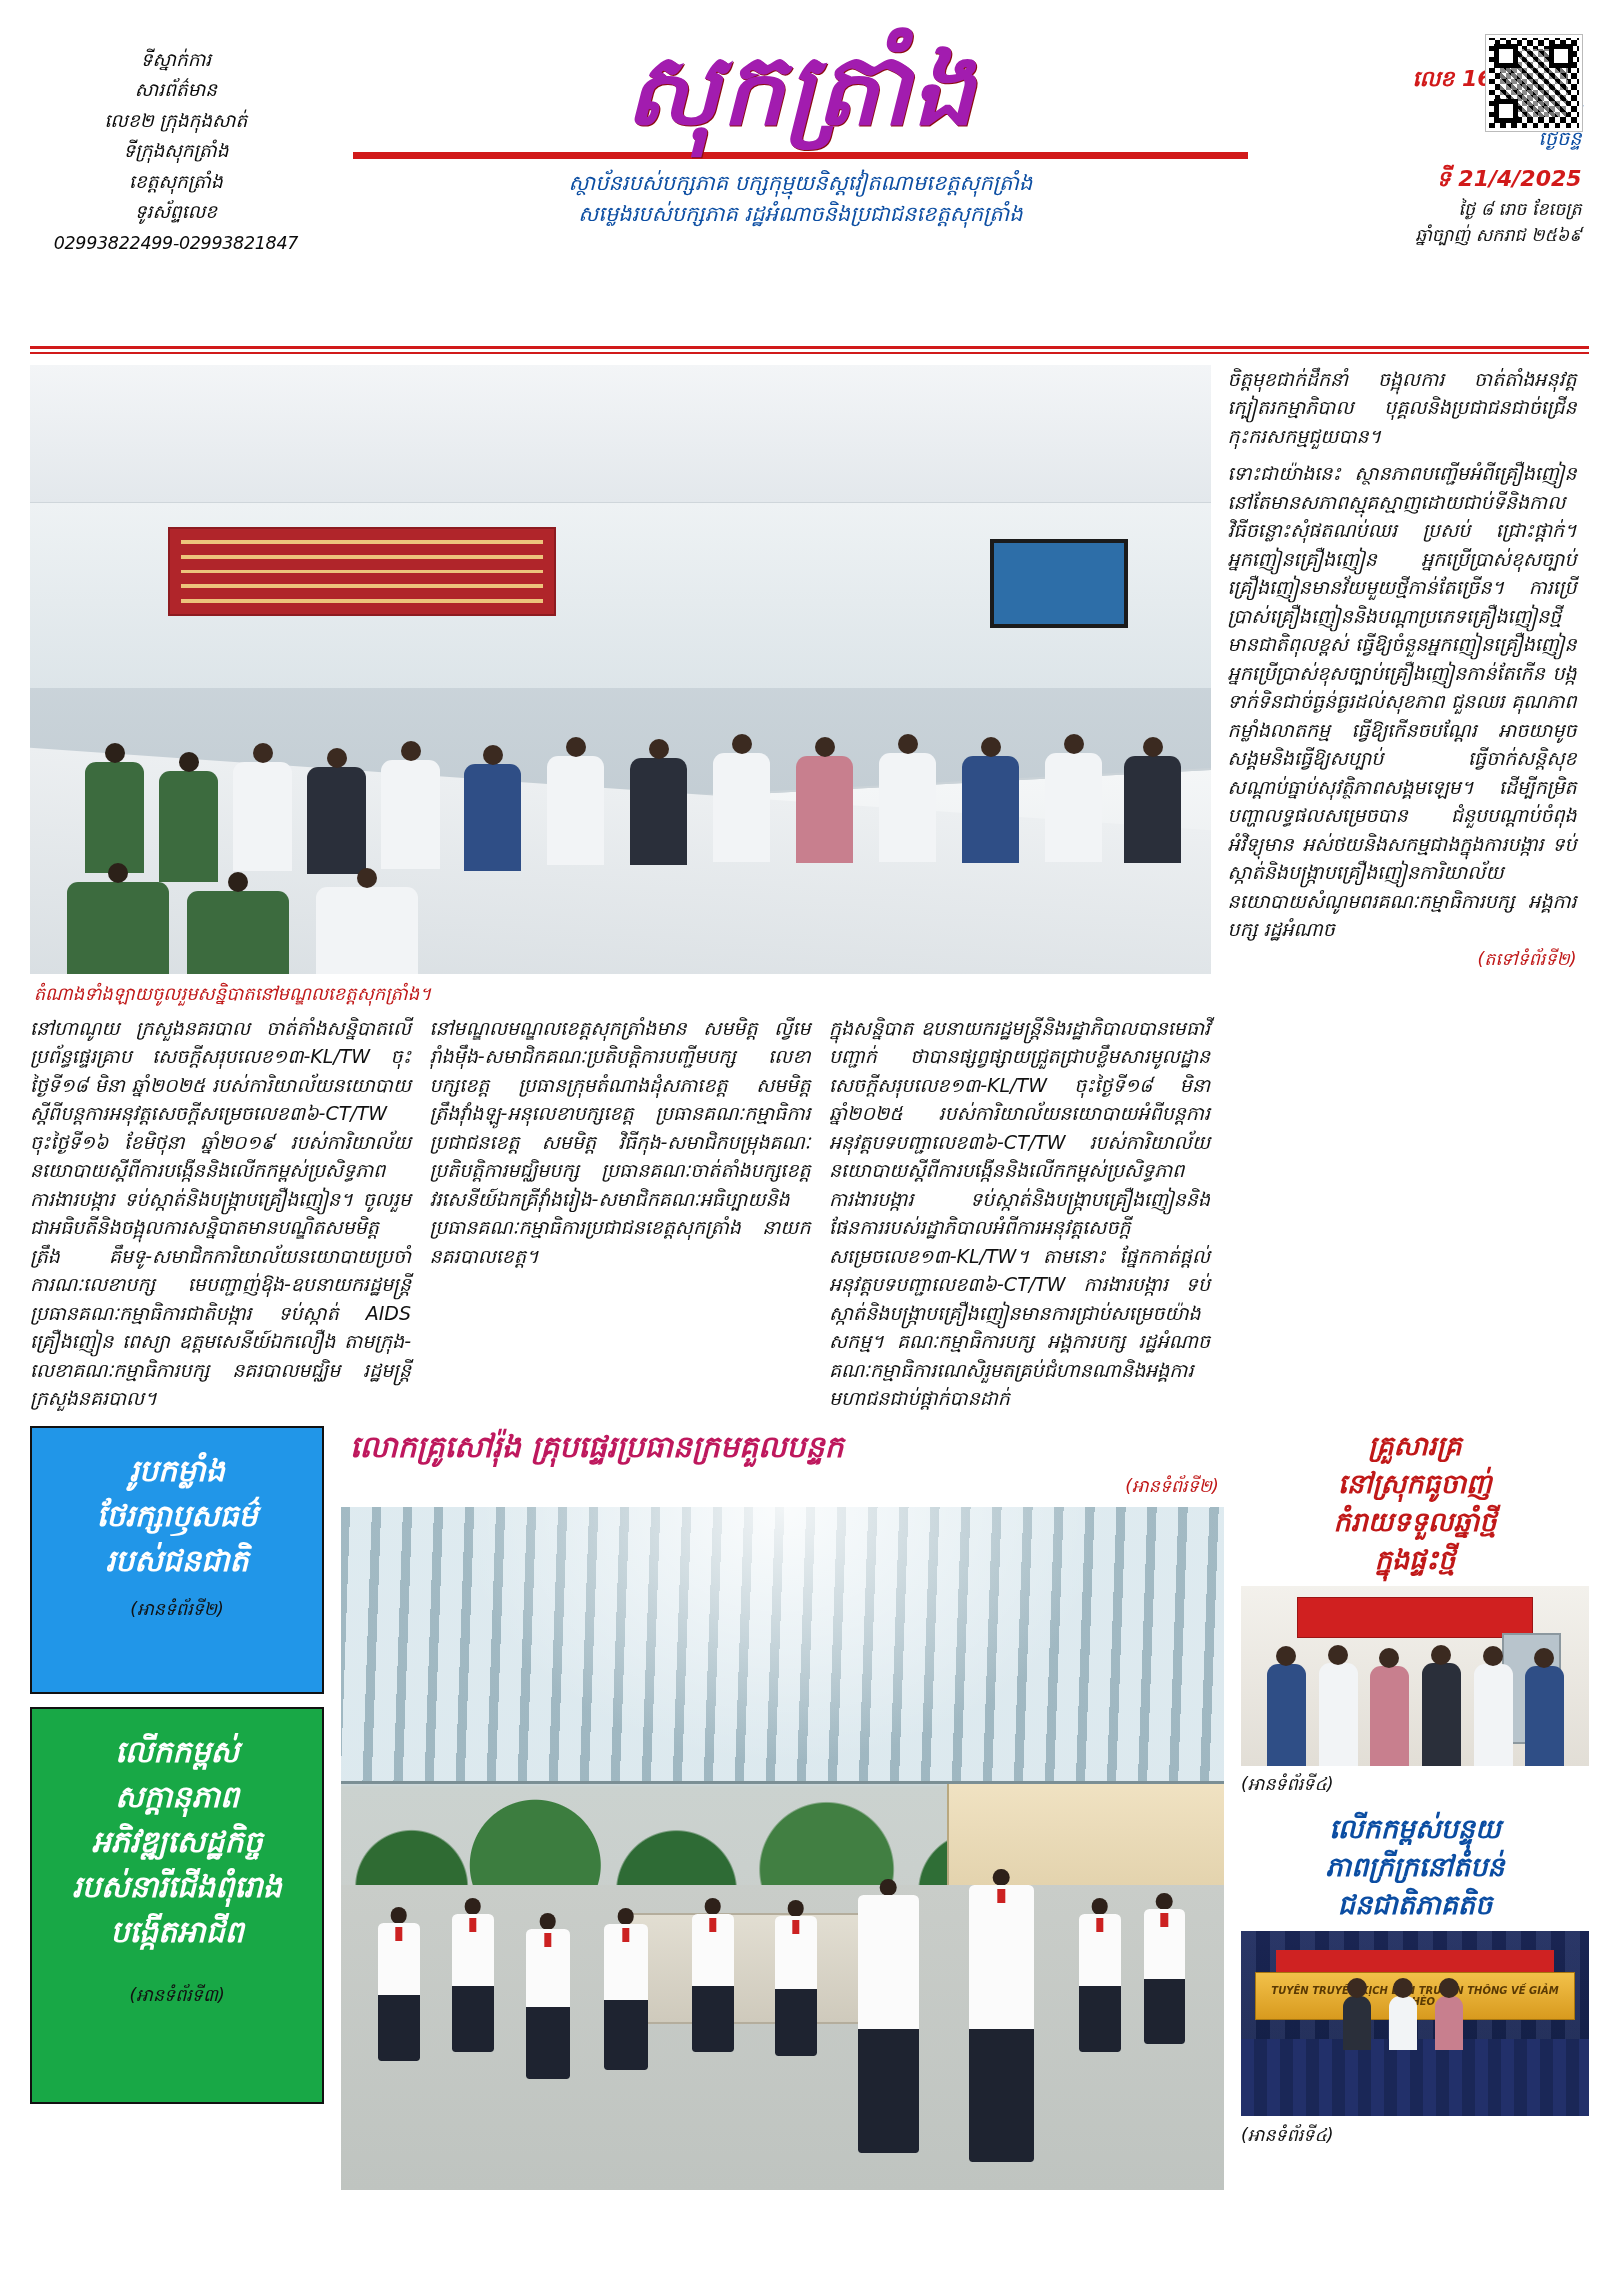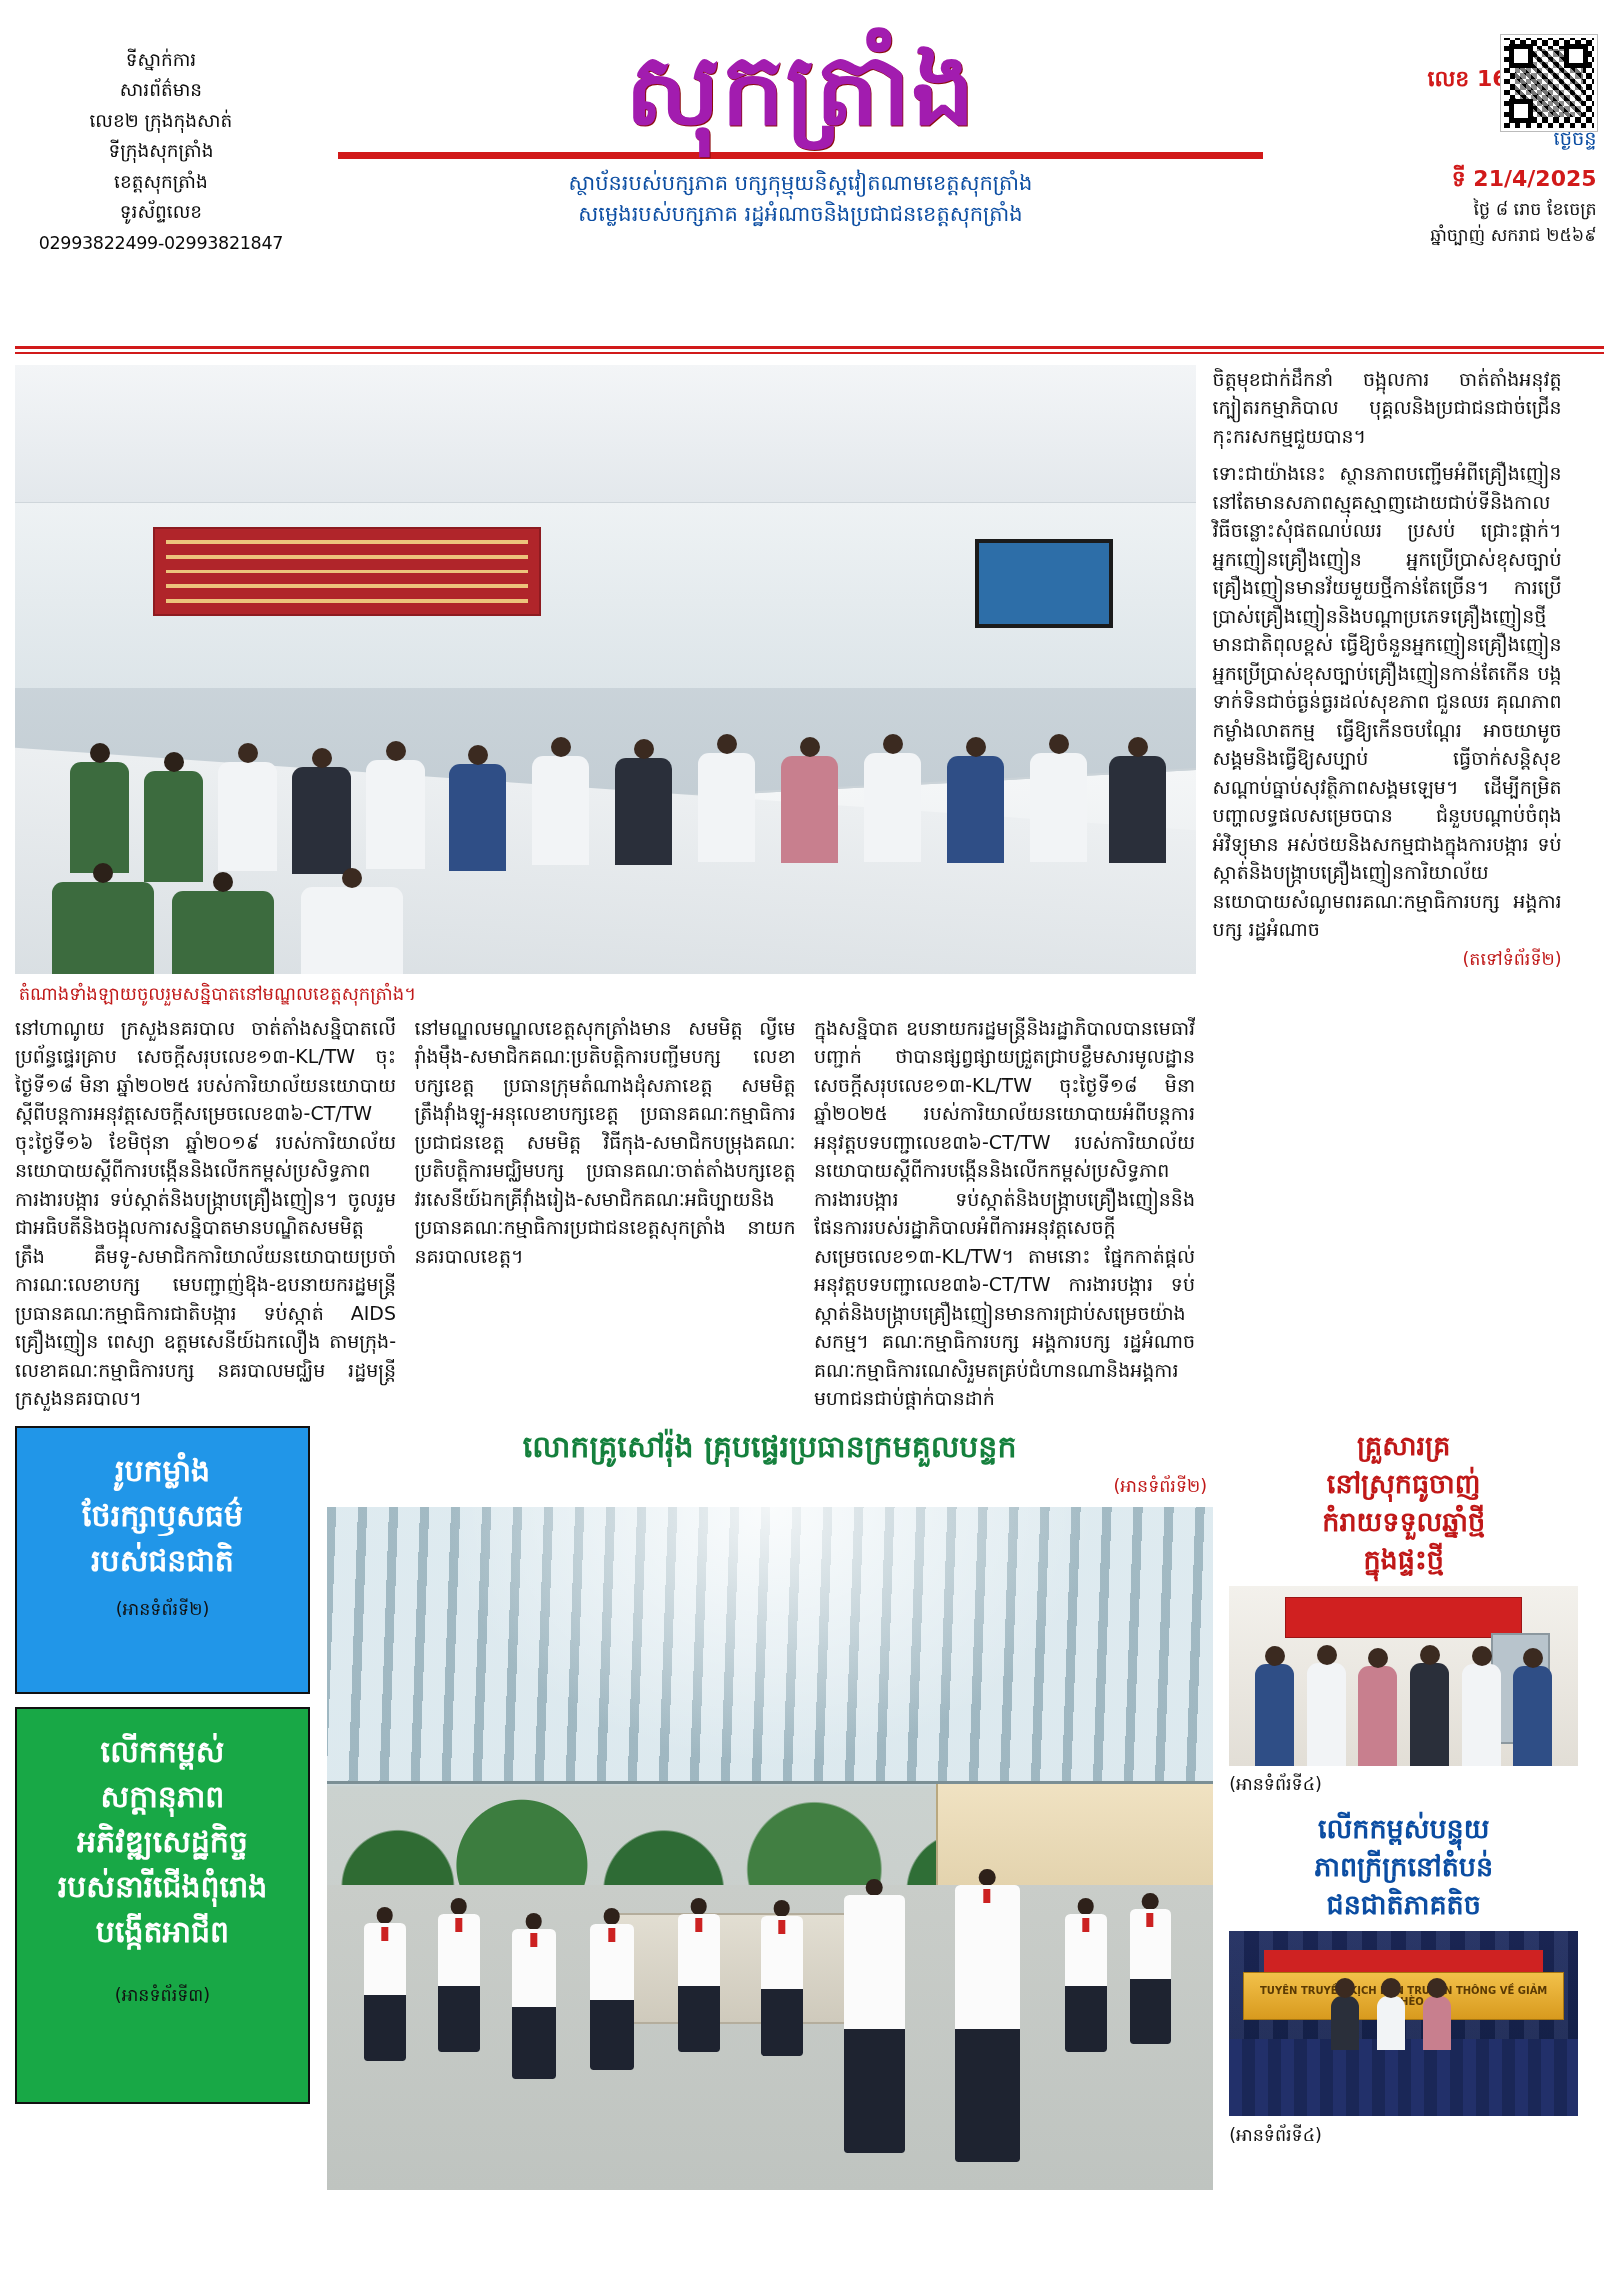--- a/index.html
+++ b/index.html
@@ -10,21 +10,22 @@
     background: #ffffff;
     font-family: "DejaVu Sans", "Liberation Sans", sans-serif;
     color: #111;
     position: relative;
     overflow: hidden;
   }
   .page {
     position: relative;
     width: 1619px;
     height: 2234px;
-    padding: 26px 15px;
+    padding: 26px 30px;
+    font-style: italic;
   }
 
   
   .masthead {
     display: flex;
     align-items: flex-start;
     justify-content: space-between;
     padding: 5.5px 7.4px 0 7.4px;
     height: 314px;
   }
@@ -214,22 +215,22 @@
   .promo .note {
     display: block;
     color: #111;
     font-weight: normal;
     font-size: 17.5px;
     margin-top: 13px;
   }
   .promo.green .note { margin-top: 28px; }
 
   .sub-headline {
-    text-align: center;
-    color: #15803d;
+    text-align: left;
+    color: #be185d;
     font-weight: bold;
     font-size: 30px;
     line-height: 1.35;
     padding: 1.8px 9.2px 3.7px 9.2px;
   }
   .photo.mid-photo { height: 683px; margin-top: 5.5px; }
 
   .rside-title {
     text-align: center;
     color: #c01818;

